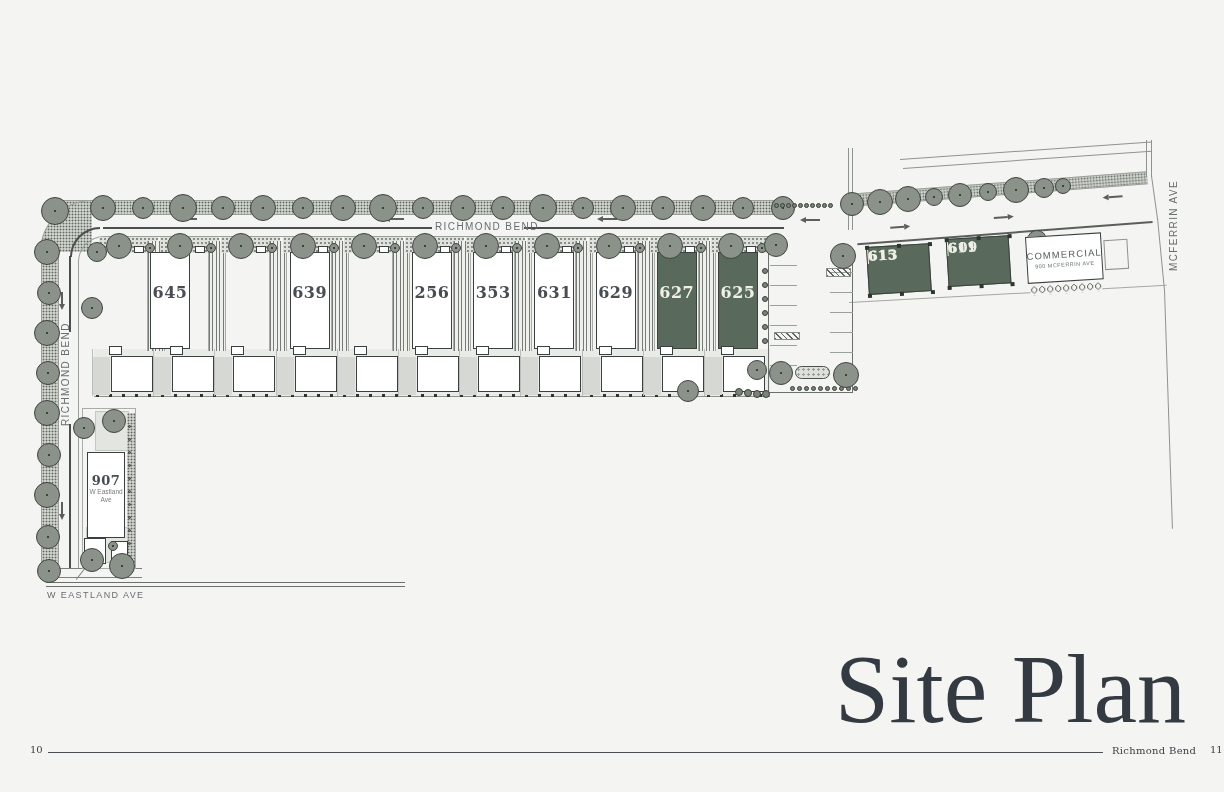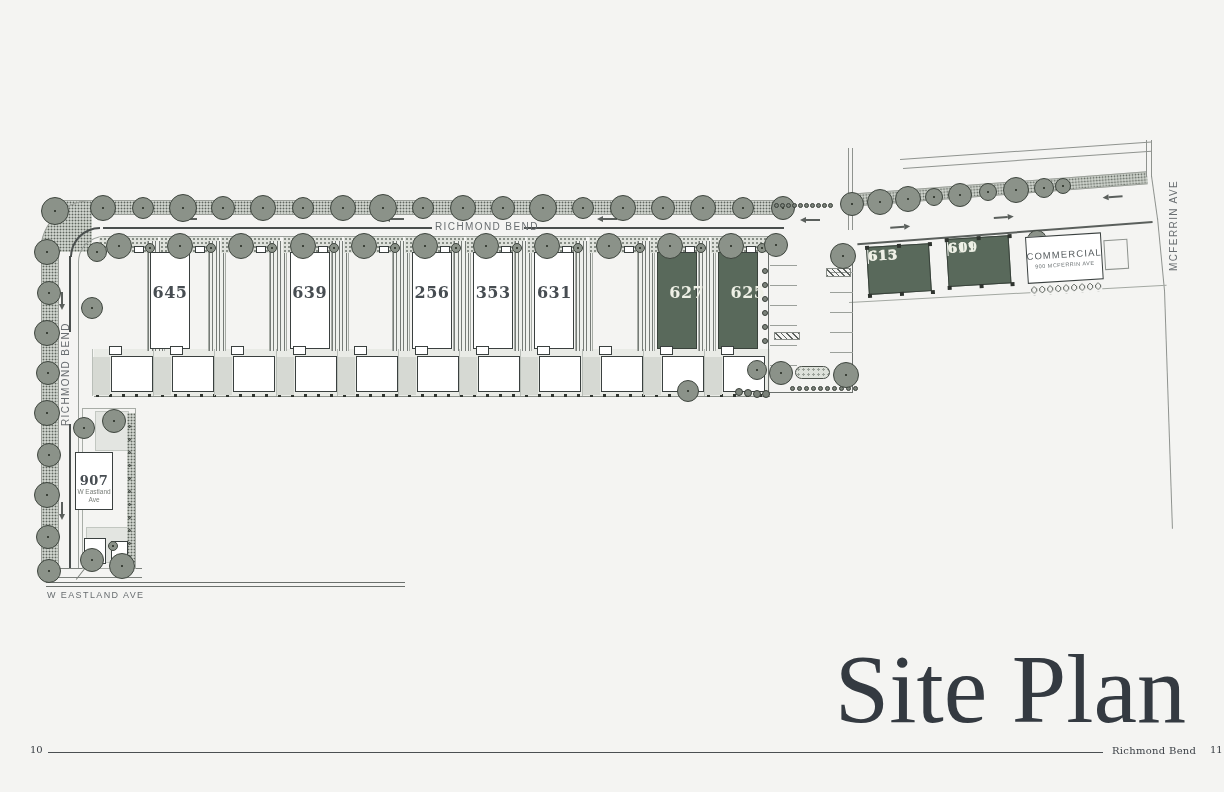--- a/index.html
+++ b/index.html
@@ -13,21 +13,21 @@
   #plan div{position:absolute;box-sizing:border-box;}
   .stipple{background-color:#ccd1ca;background-image:radial-gradient(#5f665e 0.8px,transparent 1.1px);background-size:3px 3px;}
   .bed{background-color:#dfe2dc;background-image:radial-gradient(#868d85 0.7px,transparent 1px);background-size:4px 4px;}
   .stripes{background-color:#eef0ec;background-image:repeating-linear-gradient(90deg,#767b77 0 1px,transparent 1px 3.5px);border-left:1px solid #a7aca6;border-right:1px solid #a7aca6;}
   .pad{background:#d6d9d3;}
   .pad2{background:#e3e5e1;border:1px solid #c2c7c1;}
   .rearband{background:#e9ebe6;}
   .house{background:#ffffff;border:1.3px solid var(--ink);display:flex;justify-content:center;}
   .house.green{background:var(--green);border-color:#39423b;}
   .num{font-family:"DejaVu Serif",serif;font-weight:700;font-size:16px;color:#474d52;letter-spacing:.5px;margin-top:30px;}
-  .house.green .num{color:#eef0e6;padding-left:20px;}
+  .house.green .num{color:#eef0e6;}
   .garage{background:#fff;border:1px solid #3a403f;}
   .step{background:#fff;border:1px solid #3a403f;}
   .tree{border-radius:50%;background:#8b9289;border:1.5px solid #3f463f;}
   .tree::after{content:"";position:absolute;left:50%;top:50%;width:2px;height:2px;margin:-1px 0 0 -1px;background:#22271f;border-radius:50%;}
   .shrub{border-radius:50%;background:#7b827a;border:1px solid #3a403a;}
   .post{background:#2f342f;}
   .hatch{background:repeating-linear-gradient(45deg,#5c615e 0 1px,transparent 1px 4px);border:1px solid #888d88;}
   .hedge{border:1px solid #4a504a;border-radius:7px;background-color:#dde1da;background-image:radial-gradient(#9aa199 1px,transparent 1.4px);background-size:5px 5px;}
   .rings{background-image:radial-gradient(circle at 4px 4.5px,#f4f4f2 2.1px,#555b55 2.3px 3px,#f4f4f2 3.2px);background-size:8px 9px;}
   .arrow{width:14px;height:2px;background:#5a5f5c;}
@@ -268,20 +268,23 @@
         </div>
         <div class="step" style="left: 501.2px; top: 246px; width: 10px; height: 7px;"></div>
         <div class="step" style="left: 476.2px; top: 346px; width: 13px; height: 9px;"></div>
         <div class="garage" style="left: 539.4px; top: 356px; width: 42px; height: 36px;"></div>
         <div class="house" style="left: 534.4px; top: 252px; width: 40px; height: 97px;">
           <span class="num">631</span>
         </div>
         <div class="step" style="left: 562.4px; top: 246px; width: 10px; height: 7px;"></div>
         <div class="step" style="left: 537.4px; top: 346px; width: 13px; height: 9px;"></div>
         <div class="garage" style="left: 600.6px; top: 356px; width: 42px; height: 36px;"></div>
+        <div class="house" style="left: 595.6px; top: 252px; width: 40px; height: 97px;">
+          <span class="num">629</span>
+        </div>
         <div class="step" style="left: 623.6px; top: 246px; width: 10px; height: 7px;"></div>
         <div class="step" style="left: 598.6px; top: 346px; width: 13px; height: 9px;"></div>
         <div class="garage" style="left: 661.8px; top: 356px; width: 42px; height: 36px;"></div>
         <div class="house green" style="left: 656.8px; top: 252px; width: 40px; height: 97px;">
           <span class="num">627</span>
         </div>
         <div class="step" style="left: 684.8px; top: 246px; width: 10px; height: 7px;"></div>
         <div class="step" style="left: 659.8px; top: 346px; width: 13px; height: 9px;"></div>
         <div class="garage" style="left: 723px; top: 356px; width: 42px; height: 36px;"></div>
         <div class="house green" style="left: 718px; top: 252px; width: 40px; height: 97px;">
@@ -429,21 +432,21 @@
 
     <div style="position:absolute;left:1025px;top:237px;width:110px;height:64px;transform:rotate(-3.5deg);transform-origin:0 0;">
       <div class="cbuilding" style="left:0;top:0;width:76px;height:47px;">
         <span class="clabel">COMMERCIAL</span>
         <span class="caddr">900 MCFERRIN AVE</span>
       </div>
       <div class="rings" style="left:2px;top:49px;width:72px;height:10px;"></div>
       <div style="left:78px;top:8px;width:24px;height:30px;border:1px solid #8d928d;"></div>
     </div>
 
-    <div class="h907" style="left:75px;top:452px;width:38px;height:58px;">
+    <div class="h907" style="left:87px;top:452px;width:38px;height:86px;">
       <span class="num">907</span>
       <span class="street">W Eastland</span>
       <span class="street">Ave</span>
     </div>
   </div>
 
   <div id="title">Site Plan</div>
   <div id="footer-line"></div>
   <div class="pageno" style="left:30px;">10</div>
   <div id="booklet">Richmond Bend</div>

